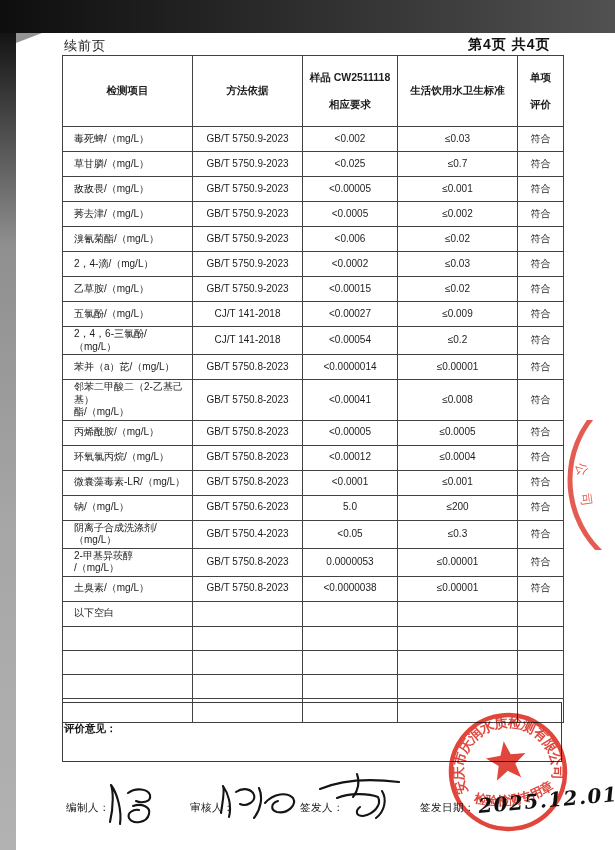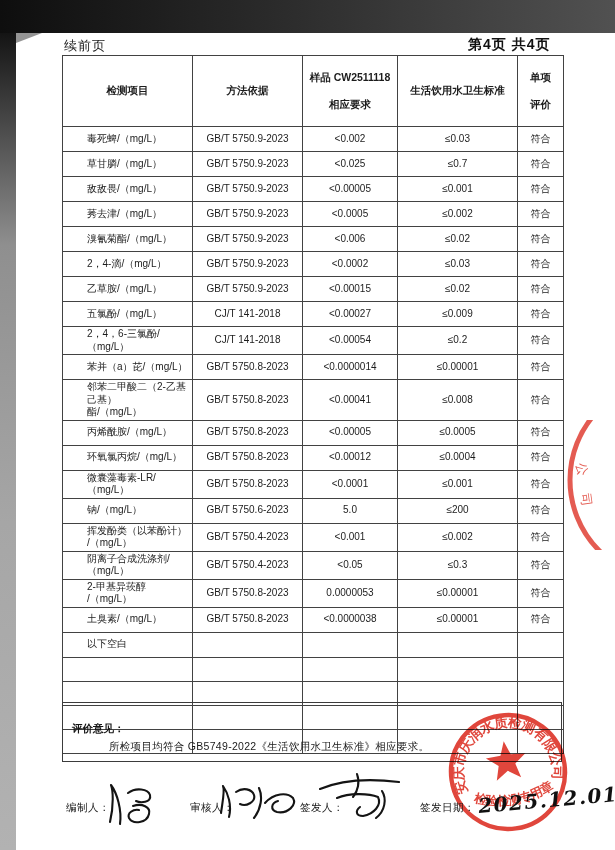--- a/index.html
+++ b/index.html
@@ -23,27 +23,27 @@
     position:absolute; top:55px; left:62px; width:501px;
     border-collapse:collapse; table-layout:fixed;
     border:1.5px solid #3b3b3b;
   }
   table.report th, table.report td {
     border:1px solid #424242; padding:1px 3px;
     font-size:10px; color:#1c1c1c; text-align:center; vertical-align:middle;
     white-space:pre-line; line-height:1.25; overflow:hidden;
   }
   table.report thead th { font-size:10.5px; font-weight:bold; height:37px; line-height:1.3;margin-left:48px; }
-  table.report td.col-item { text-align:left; padding-left:24px; }
+  table.report td.col-item { text-align:left; padding-left:11px; }
   table.report tbody tr { height:25px; }
   table.report tbody tr.empty { height:24px; }
 
   .eval-box { position:absolute; top:702px; left:62px; width:498px; height:58px;
     border:1.5px solid #3b3b3b; }
-  .eval-label { position:absolute; top:19px; left:9px; font-size:10.5px; font-weight:bold; color:#151515; }
+  .eval-label { position:absolute; top:19px; left:1px; font-size:10.5px; font-weight:bold; color:#151515; }
   .eval-text  { position:absolute; top:37px; left:46px; font-size:10.5px; color:#1a1a1a; letter-spacing:.3px; }
 
   .footer-label { position:absolute; font-size:10.5px; color:#161616; letter-spacing:.5px; }
   .lbl-prepared { top:801px; left:66px; }
   .lbl-reviewed { top:801px; left:190px; }
   .lbl-issued   { top:801px; left:300px; }
   .lbl-date     { top:801px; left:420px; z-index:7; }
 
   .sig { position:absolute; z-index:6; }
   .sig path { fill:none; stroke:#141414; stroke-width:2.1; stroke-linecap:round; stroke-linejoin:round; }
@@ -193,28 +193,20 @@
         <td class="col-evaluation">符合</td>
       </tr>
       <tr>
         <td class="col-item">钠/（mg/L）</td>
         <td class="col-method">GB/T 5750.6-2023</td>
         <td class="col-result">5.0</td>
         <td class="col-standard">≤200</td>
         <td class="col-evaluation">符合</td>
       </tr>
       <tr>
-        <td class="col-item">挥发酚类（以苯酚计）
-/（mg/L）</td>
-        <td class="col-method">GB/T 5750.4-2023</td>
-        <td class="col-result">&lt;0.001</td>
-        <td class="col-standard">≤0.002</td>
-        <td class="col-evaluation">符合</td>
-      </tr>
-      <tr>
         <td class="col-item">阴离子合成洗涤剂/（mg/L）</td>
         <td class="col-method">GB/T 5750.4-2023</td>
         <td class="col-result">&lt;0.05</td>
         <td class="col-standard">≤0.3</td>
         <td class="col-evaluation">符合</td>
       </tr>
       <tr>
         <td class="col-item">2-甲基异莰醇
 /（mg/L）</td>
         <td class="col-method">GB/T 5750.8-2023</td>
@@ -262,21 +254,20 @@
         <td class="col-method"></td>
         <td class="col-result"></td>
         <td class="col-standard"></td>
         <td class="col-evaluation"></td>
       </tr>
     </tbody>
 </table>
 
 <div class="eval-box">
   <div class="eval-label">评价意见：</div>
-  <div class="eval-text">所检项目均符合 GB5749-2022《生活饮用水卫生标准》相应要求。</div>
 </div>
 
 <div class="footer-label lbl-prepared">编制人：</div>
 <div class="footer-label lbl-reviewed">审核人：</div>
 <div class="footer-label lbl-issued">签发人：</div>
 <div class="footer-label lbl-date">签发日期：</div>
 
 <svg class="sig sig-prepared" width="70" height="50" viewBox="0 0 70 50">
   <path d="M10,42 C14,25 13,10 11,5 M11,5 C17,13 22,30 20,44"></path>
   <path d="M28,13 C36,7 48,9 50,15 C52,23 40,23 36,21"></path>

